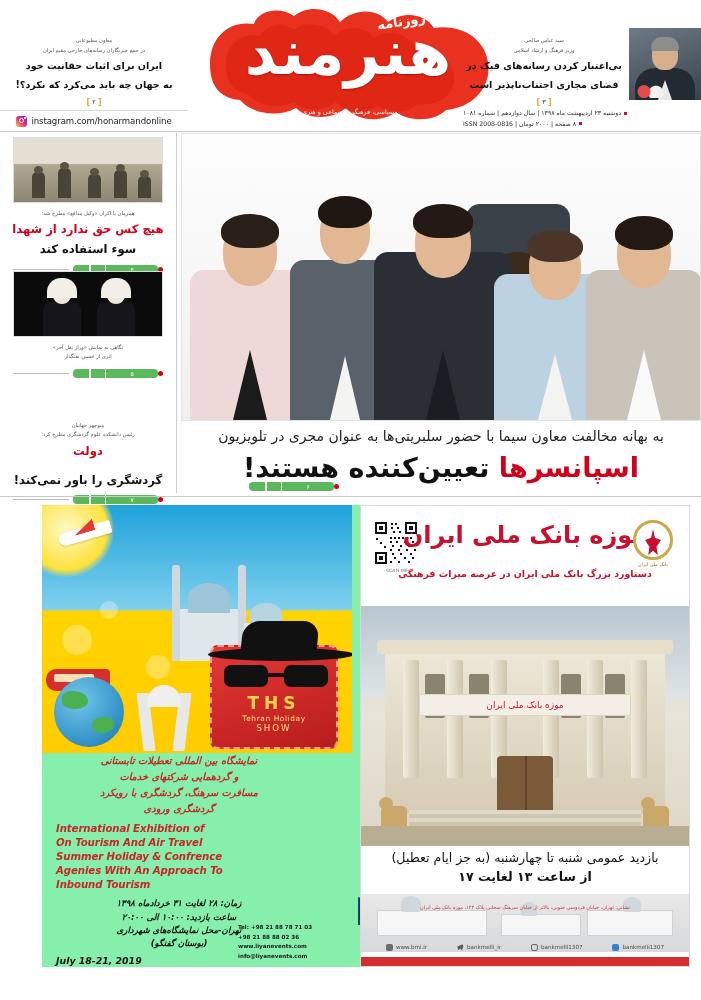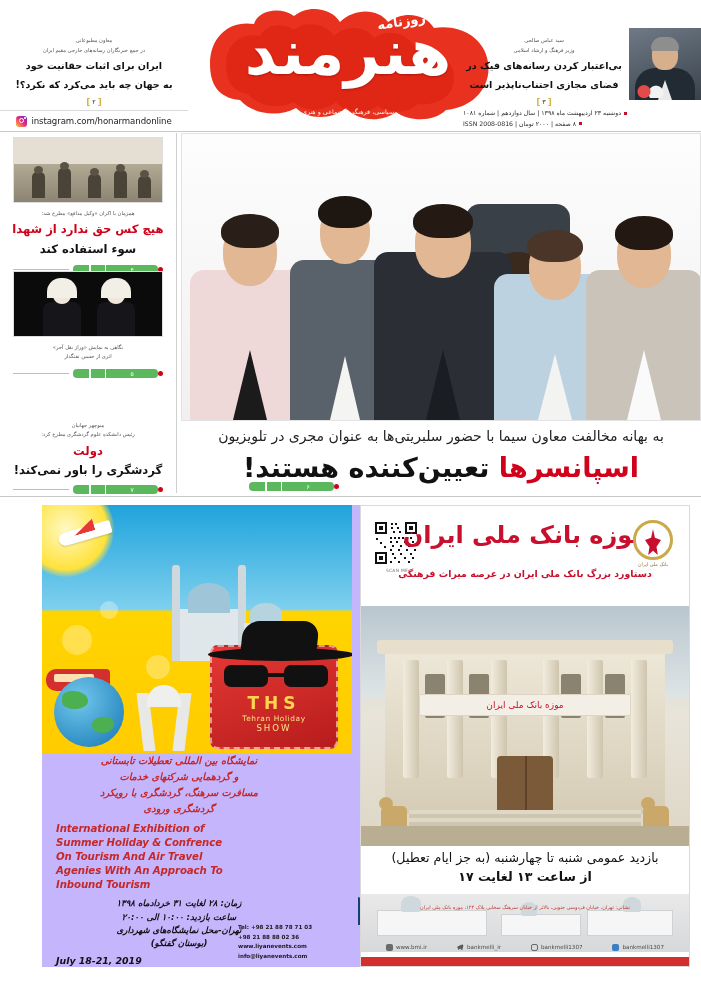--- a/index.html
+++ b/index.html
@@ -129,21 +129,21 @@
   .main-head .rd{color:#d0021b;}
   .main-gbar{position:absolute;left:8px;top:342px;width:150px;height:9px;display:flex;align-items:center;}
 
   .hrule{position:absolute;left:0;top:496px;width:701px;height:1px;background:#c9c9c9;}
 
   
   .ads{position:absolute;left:0;top:502px;width:701px;height:470px;}
 
   
   .ad-l{position:absolute;left:42px;top:3px;width:356px;height:462px;
-        background:#c4b5fd;overflow:hidden;}
+        background:#86efac;overflow:hidden;}
   .adl-top{position:absolute;left:0;top:0;width:310px;height:248px;overflow:hidden;
     background:linear-gradient(180deg,#1fa3dc 0%,#7fd0ee 42%,#ffd400 43%,#ffcc00 100%);}
   .bubble{position:absolute;border-radius:50%;background:rgba(255,255,255,.30);}
   .adl-sun{position:absolute;left:-24px;top:-24px;width:96px;height:96px;border-radius:50%;
     background:radial-gradient(circle,#fff9c4 0%,#ffe23b 60%,rgba(255,226,59,0) 72%);}
   .mosque{position:absolute;background:#dfe7ea;}
   .dome{position:absolute;border-radius:50% 50% 0 0;}
   .minaret{position:absolute;background:#cfd8dc;border-radius:3px 3px 0 0;}
   .plane{position:absolute;width:54px;height:13px;background:#fff;border-radius:8px 3px 3px 8px;
     transform:rotate(-16deg);box-shadow:0 1px 2px rgba(0,0,0,.18);}
@@ -391,21 +391,21 @@
         <span class="tail"></span>
       </div>
     </div>
 
     <div class="sb-item" style="top:282px">
       <div class="sb-kick">منوچهر جهانیان</div>
       <div class="sb-kick" style="margin-top:0">رئیس دانشکده علوم گردشگری مطرح کرد:</div>
       <div class="sb-head">
         <span class="rd">دولت</span>
       </div>
-      <div class="sb-head" style="margin-top:2px">گردشگری را باور نمی‌کند!</div>
+      <div class="sb-head" style="margin-top:12px">گردشگری را باور نمی‌کند!</div>
       <div class="gbar">
         <span class="dot"></span>
         <span class="seg s1">
           <span class="pg">۷</span>
         </span>
         <span class="seg s2"></span>
         <span class="seg s3"></span>
         <span class="tail"></span>
       </div>
     </div>
@@ -526,22 +526,22 @@
 
       <div class="adl-body">
         <div class="adl-fa">
           <div>نمایشگاه بین المللی تعطیلات تابستانی</div>
           <div>و گردهمایی شرکتهای خدمات</div>
           <div>مسافرت سرهنگ، گردشگری با رویکرد</div>
           <div>گردشگری ورودی</div>
         </div>
         <div class="adl-en">
           <div>International Exhibition of</div>
+          <div>On Tourism And Air Travel</div>
           <div>Summer Holiday &amp; Confrence</div>
-          <div>On Tourism And Air Travel</div>
           <div>Agenies With An Approach To</div>
           <div>Inbound Tourism</div>
         </div>
         <div class="adl-when">
           <div>زمان: ۲۸ لغایت ۳۱ خردادماه ۱۳۹۸</div>
           <div>ساعت بازدید: ۱۰:۰۰ الی ۲۰:۰۰</div>
           <div>تهران-محل نمایشگاه‌های شهرداری</div>
           <div>(بوستان گفتگو)</div>
         </div>
         <div class="adl-when2">

